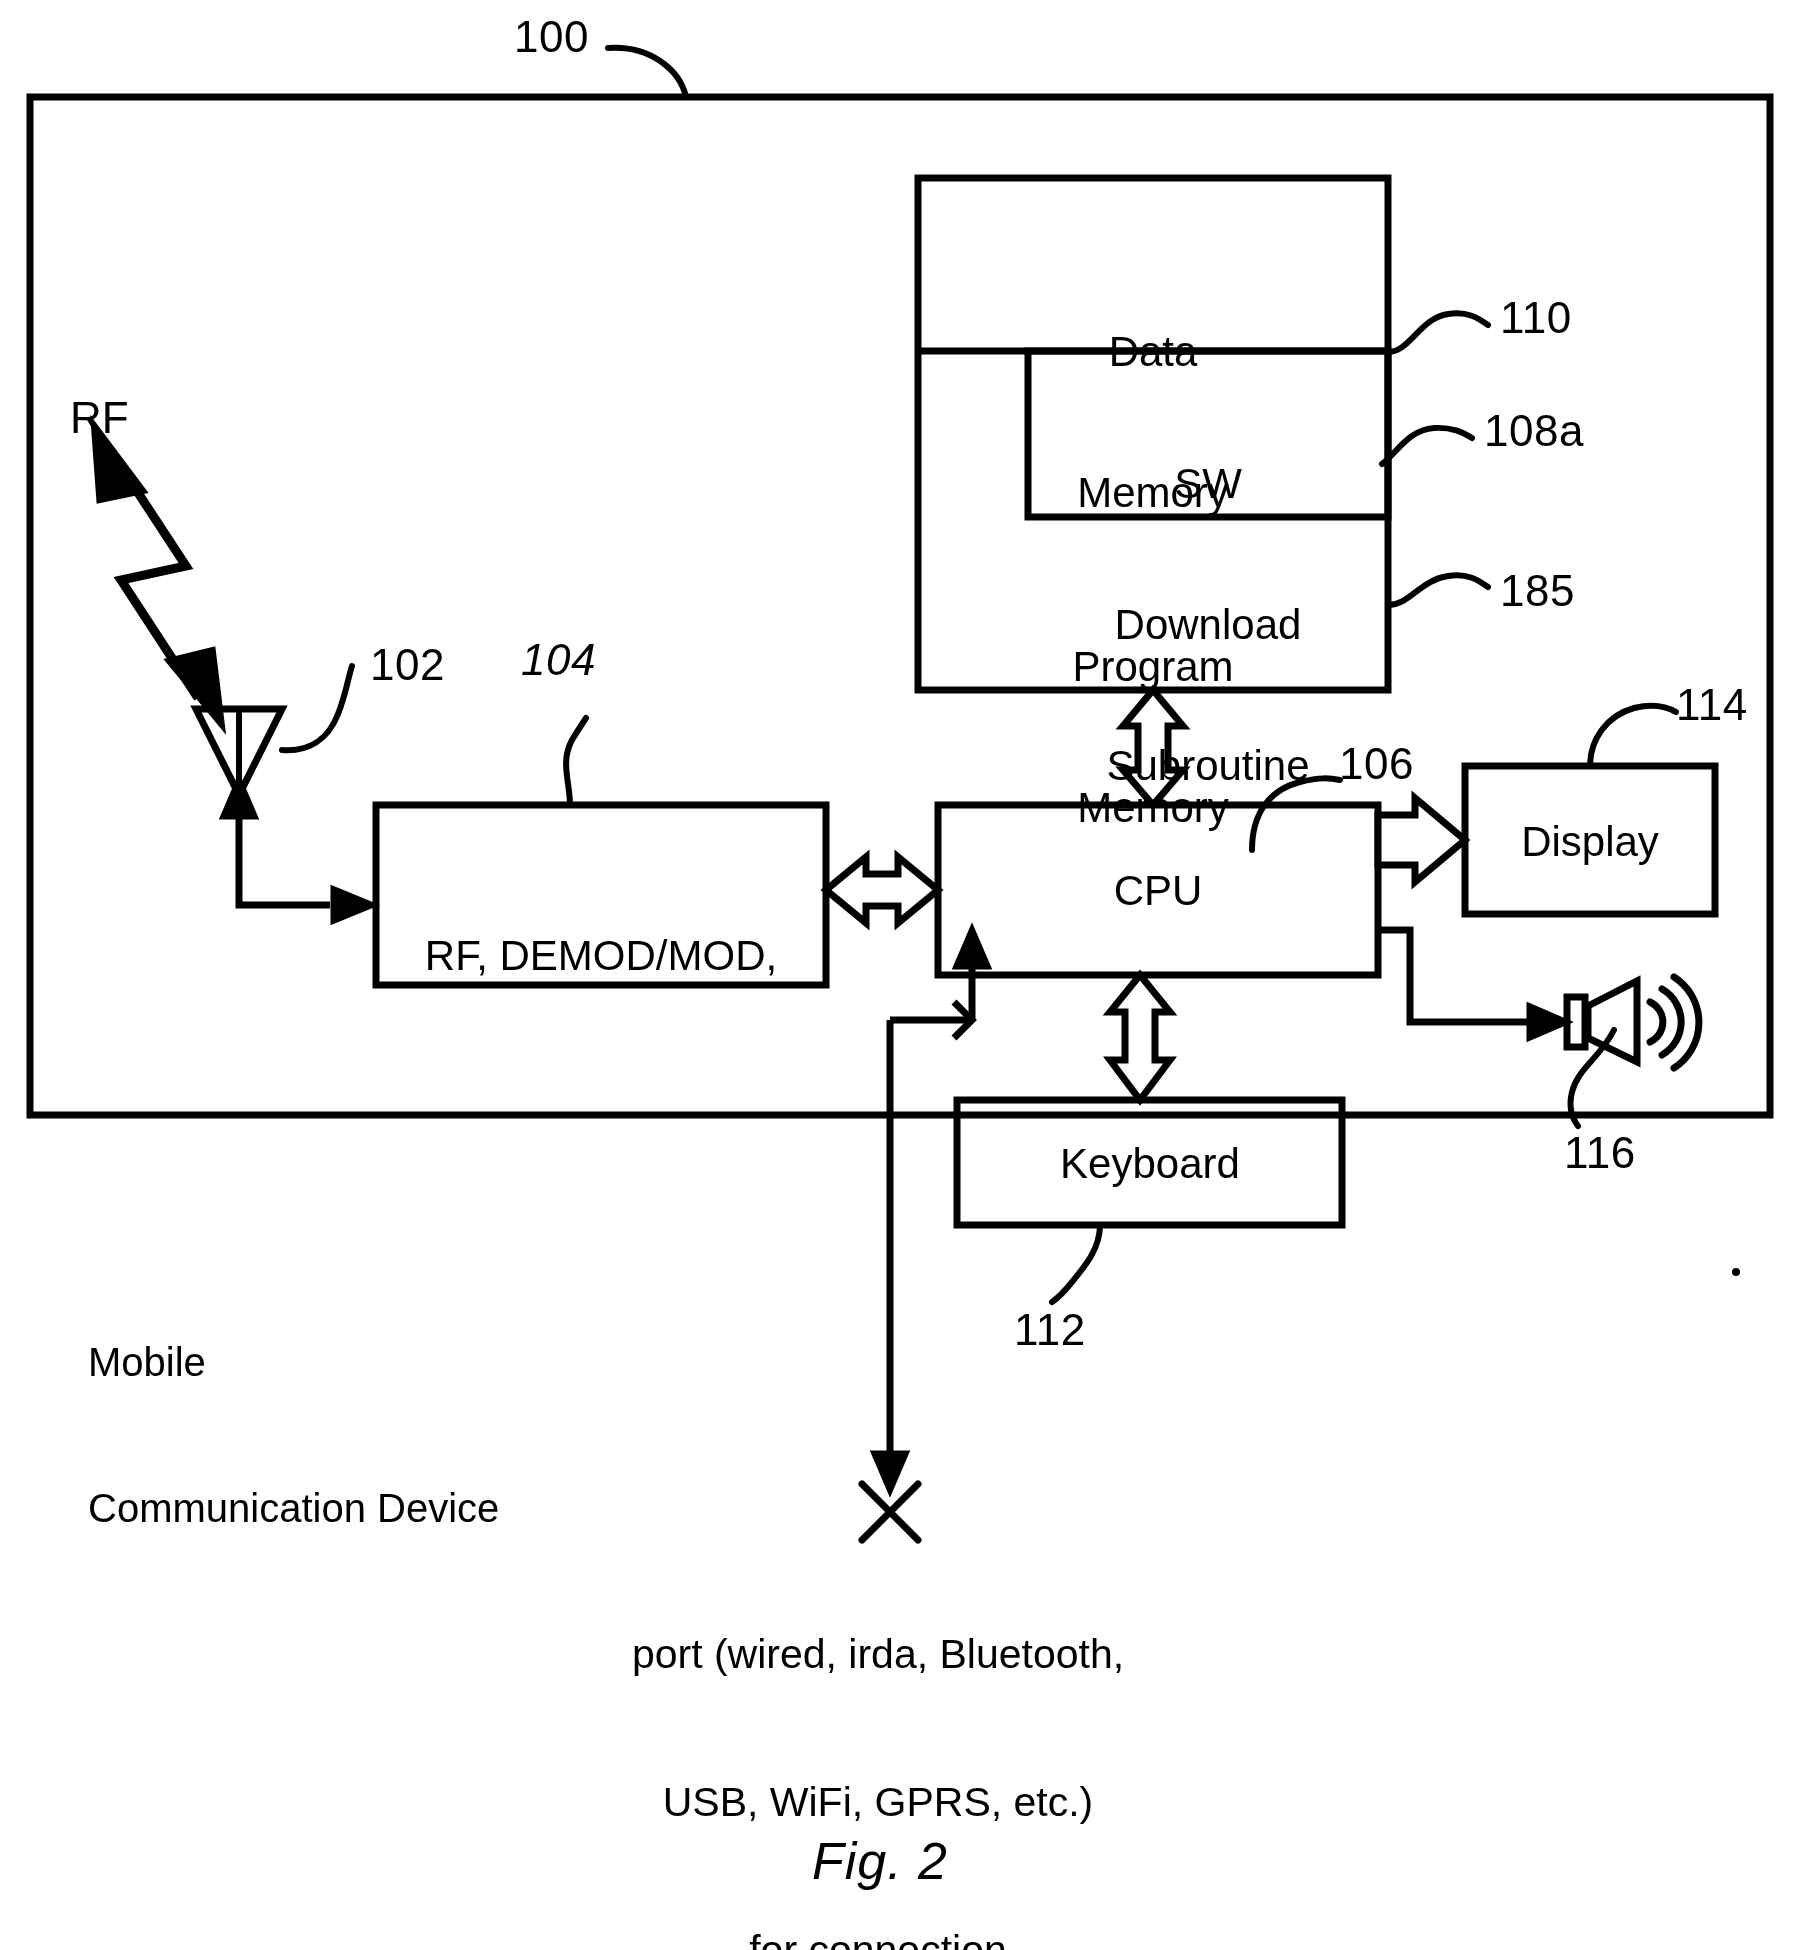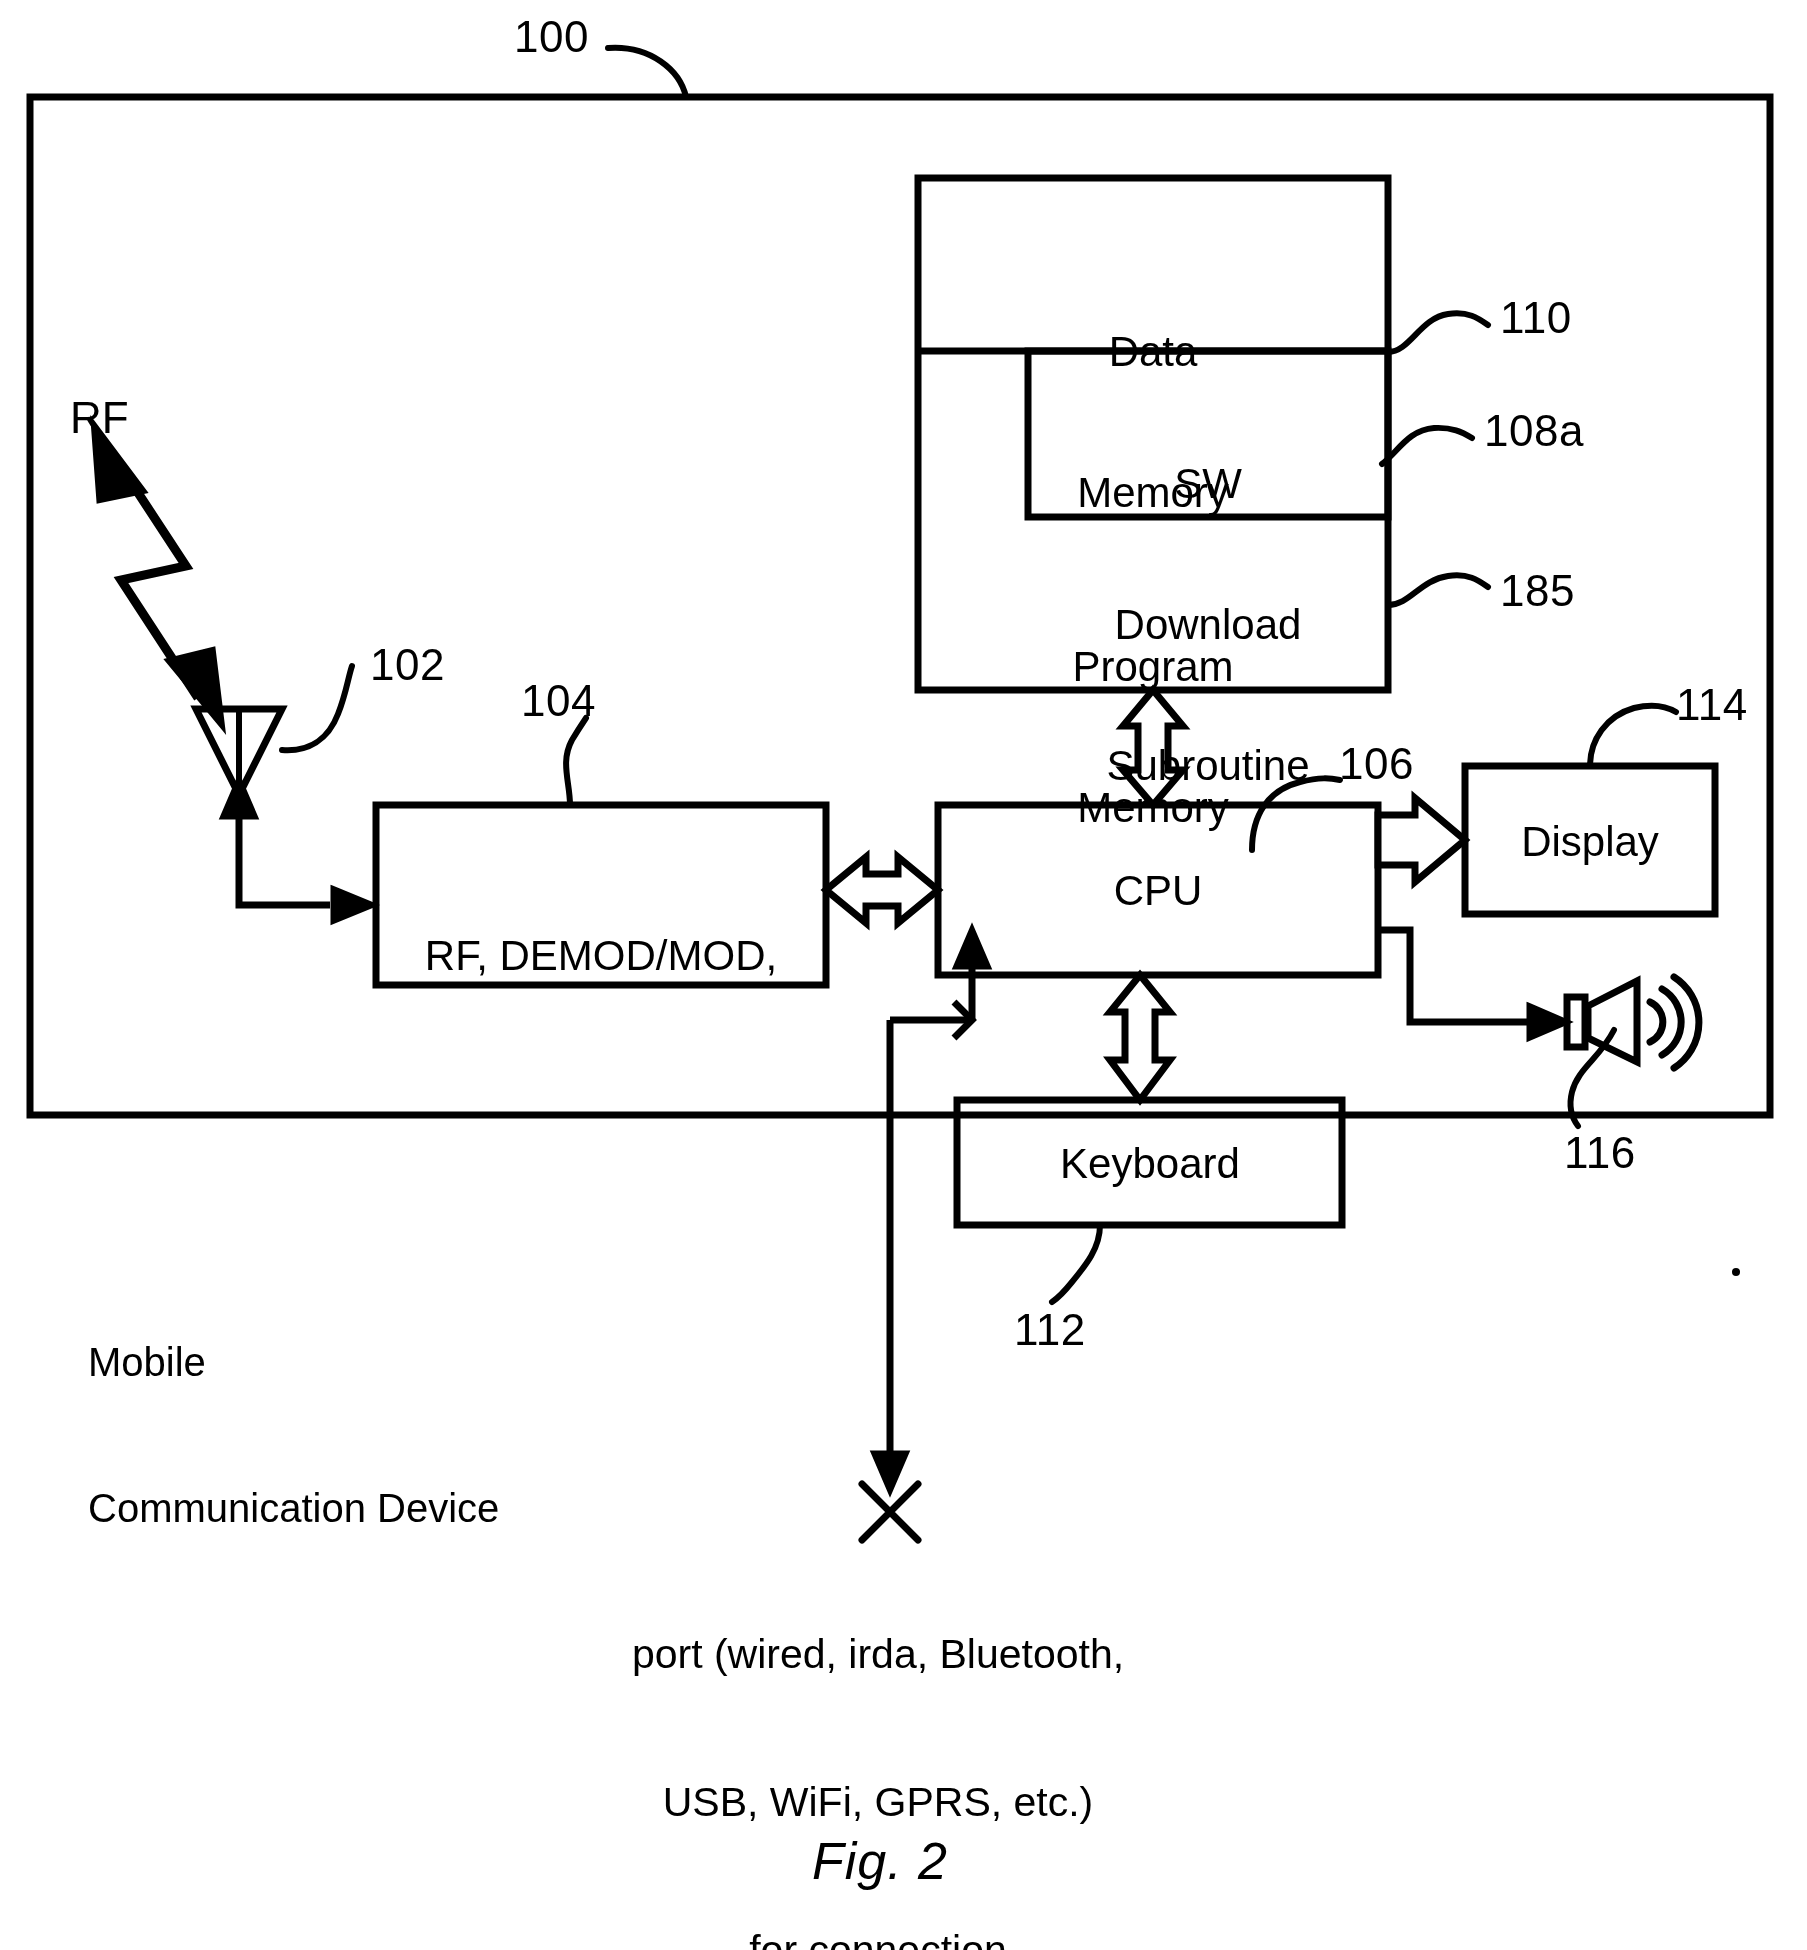--- a/index.html
+++ b/index.html
@@ -158,21 +158,21 @@
 
     <circle cx="1736" cy="1272" r="4" fill="#000"></circle>
   </svg>
 
   <div class="lbl ref" style="left:514px; top:12px;">100</div>
 
   <div class="lbl rf-label" style="left:70px; top:393px;">RF</div>
 
   <div class="lbl ref" style="left:370px; top:640px;">102</div>
 
-  <div class="lbl ref" style="left:521px; top:676px;">104</div>
+  <div class="lbl ref" style="left:521px; top:635px;font-style:italic;">104</div>
 
   <div class="lbl boxtext centered" style="left:601px; top:838px;">
     <div>RF, DEMOD/MOD,</div>
   </div>
 
   <div class="lbl boxtext centered" style="left:1153px; top:234px;">
     <div>Data</div>
     <div>Memory</div>
   </div>
   <div class="lbl ref" style="left:1500px; top:293px;">110</div>

